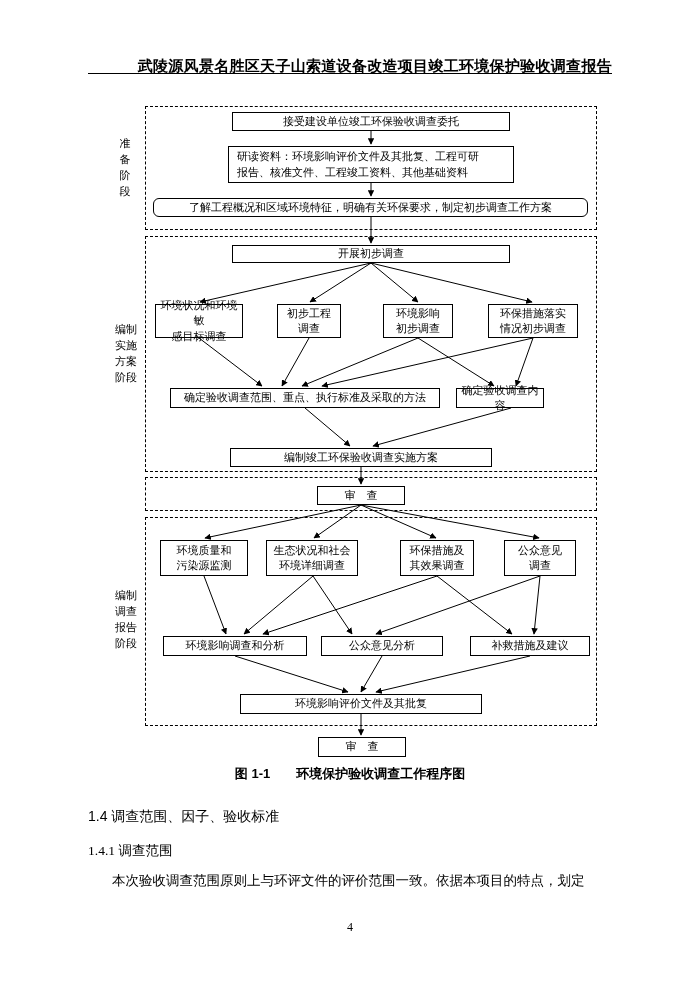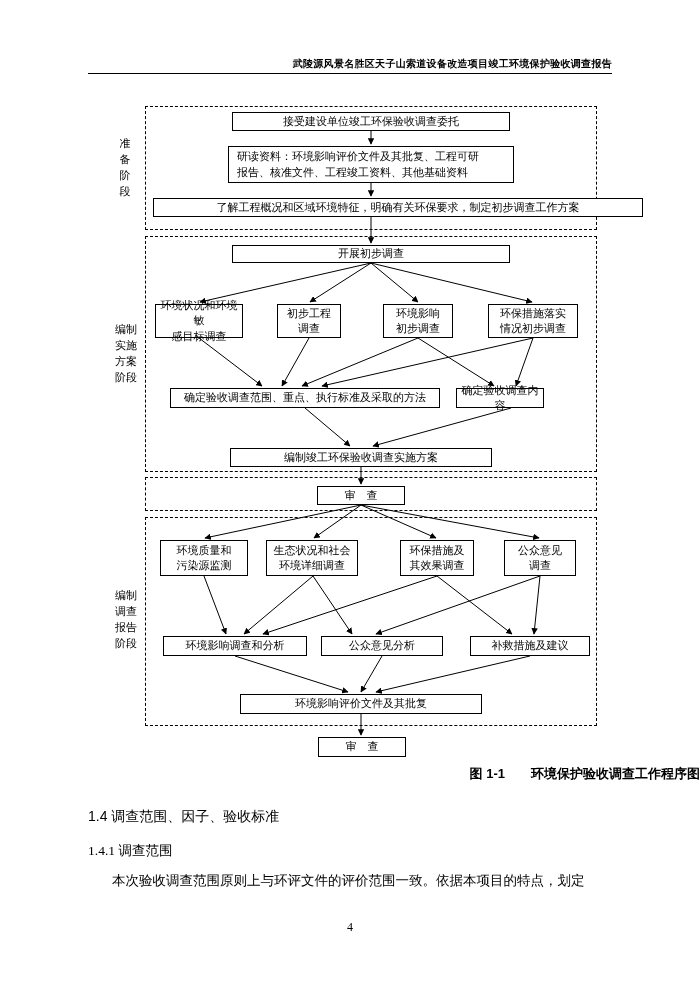--- a/index.html
+++ b/index.html
@@ -3,39 +3,39 @@
 <meta charset="utf-8">
 <style>
   * { margin:0; padding:0; box-sizing:border-box; }
   html,body { background:#ffffff; }
   .page {
     position:relative; width:700px; height:990px; background:#fff;
     font-family:"Liberation Serif", serif; color:#000; overflow:hidden;
   }
   .hdr {
     position:absolute; top:57px; left:88px; right:88px;
-    text-align:right; font-size:10px; font-weight:bold;
+    text-align:right; font-size:15px; font-weight:bold;
     font-family:"Liberation Sans", sans-serif; letter-spacing:0.3px;
   }
   .hdr-rule { position:absolute; top:73px; left:88px; right:88px; border-top:1.2px solid #000; }
   svg.wires { position:absolute; left:0; top:0; z-index:1; }
   .phase-box { position:absolute; border:1.4px dashed #000; z-index:0; background:transparent; }
   .phase-label {
     position:absolute; z-index:2; font-size:11px; line-height:1.45;
     text-align:center; white-space:pre-line; font-family:"Liberation Sans", sans-serif;
   }
   .node {
     position:absolute; z-index:2; border:1px solid #000; background:#fff;
     display:flex; align-items:center; justify-content:center;
     text-align:center; font-size:11px; line-height:1.4; white-space:pre-line;
     font-family:"Liberation Sans", sans-serif; padding:1px 3px;
   }
   .node.left { justify-content:flex-start; text-align:left; padding:2px 8px; }
   .caption {
-    position:absolute; top:765px; left:0; right:0; text-align:right;
+    position:absolute; top:765px; left:0; right:0; text-align:center;
     font-weight:bold; font-size:13px; font-family:"Liberation Sans", sans-serif;
   }
   .h-sec { position:absolute; top:808px; left:88px; font-size:14px; font-weight:normal; font-family:"Liberation Sans", sans-serif; }
   .h-sub { position:absolute; top:842px; left:88px; font-size:13.5px; }
   .para  { position:absolute; top:870px; left:112px; right:95px; font-size:13.5px; text-align:justify; line-height:1.6; }
   .pagenum { position:absolute; top:920px; left:0; right:0; text-align:center; font-size:12px; }
 </style>
 </head>
 <body>
 
@@ -107,21 +107,21 @@
 方案
 阶段</div>
   <div class="phase-label" style="left:112px; top:588px; width:28px;">编制
 调查
 报告
 阶段</div>
 
   <div class="node" style="left:232px; top:112px; width:278px; height:19px;">接受建设单位竣工环保验收调查委托</div>
   <div class="node left" style="left:228px; top:146px; width:286px; height:37px;">研读资料：环境影响评价文件及其批复、工程可研
 报告、核准文件、工程竣工资料、其他基础资料</div>
-  <div class="node" style="left:153px; top:198px; width:490px; height:19px;">了解工程概况和区域环境特征，明确有关环保要求，制定初步调查工作方案</div>
+  <div class="node" style="left:153px; top:198px; width:435px; height:19px;border-radius:6px;">了解工程概况和区域环境特征，明确有关环保要求，制定初步调查工作方案</div>
 
   <div class="node" style="left:232px; top:245px; width:278px; height:18px;">开展初步调查</div>
 
   <div class="node" style="left:155px; top:304px; width:88px; height:34px;">环境状况和环境敏
 感目标调查</div>
   <div class="node" style="left:277px; top:304px; width:64px; height:34px;">初步工程
 调查</div>
   <div class="node" style="left:383px; top:304px; width:70px; height:34px;">环境影响
 初步调查</div>
   <div class="node" style="left:488px; top:304px; width:90px; height:34px;">环保措施落实

